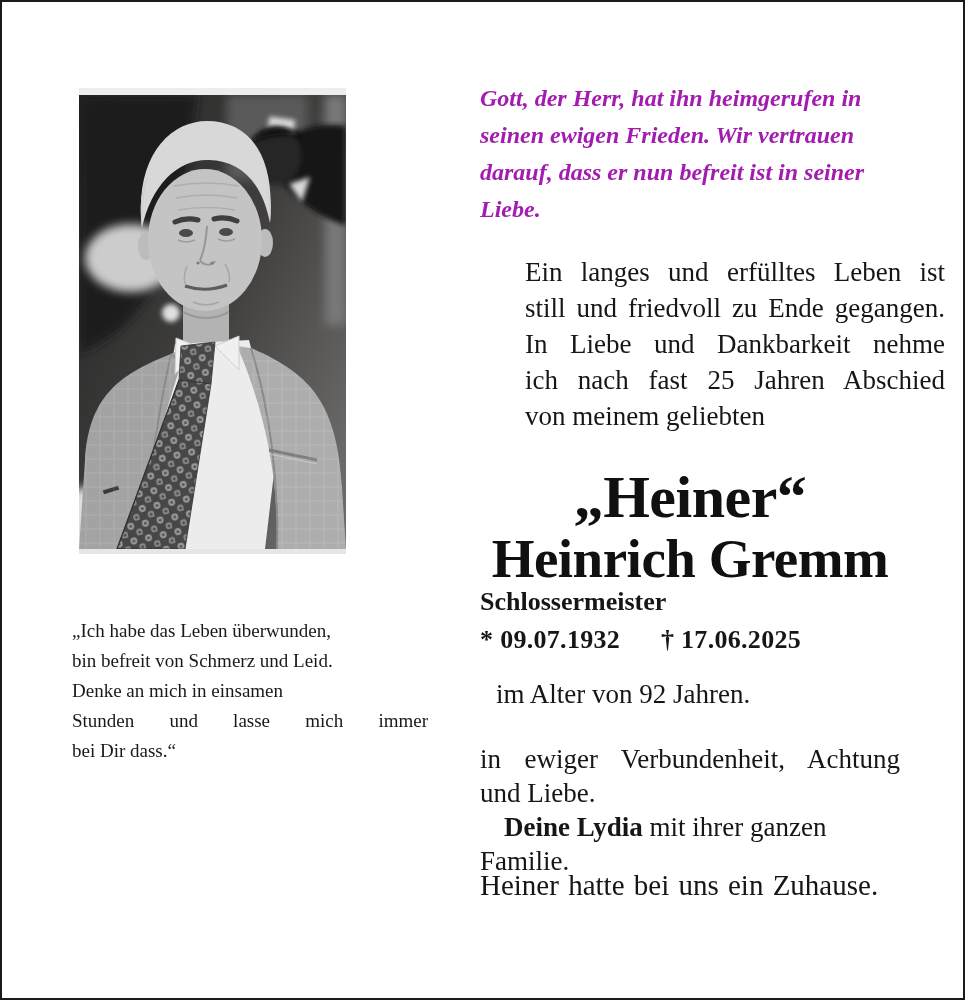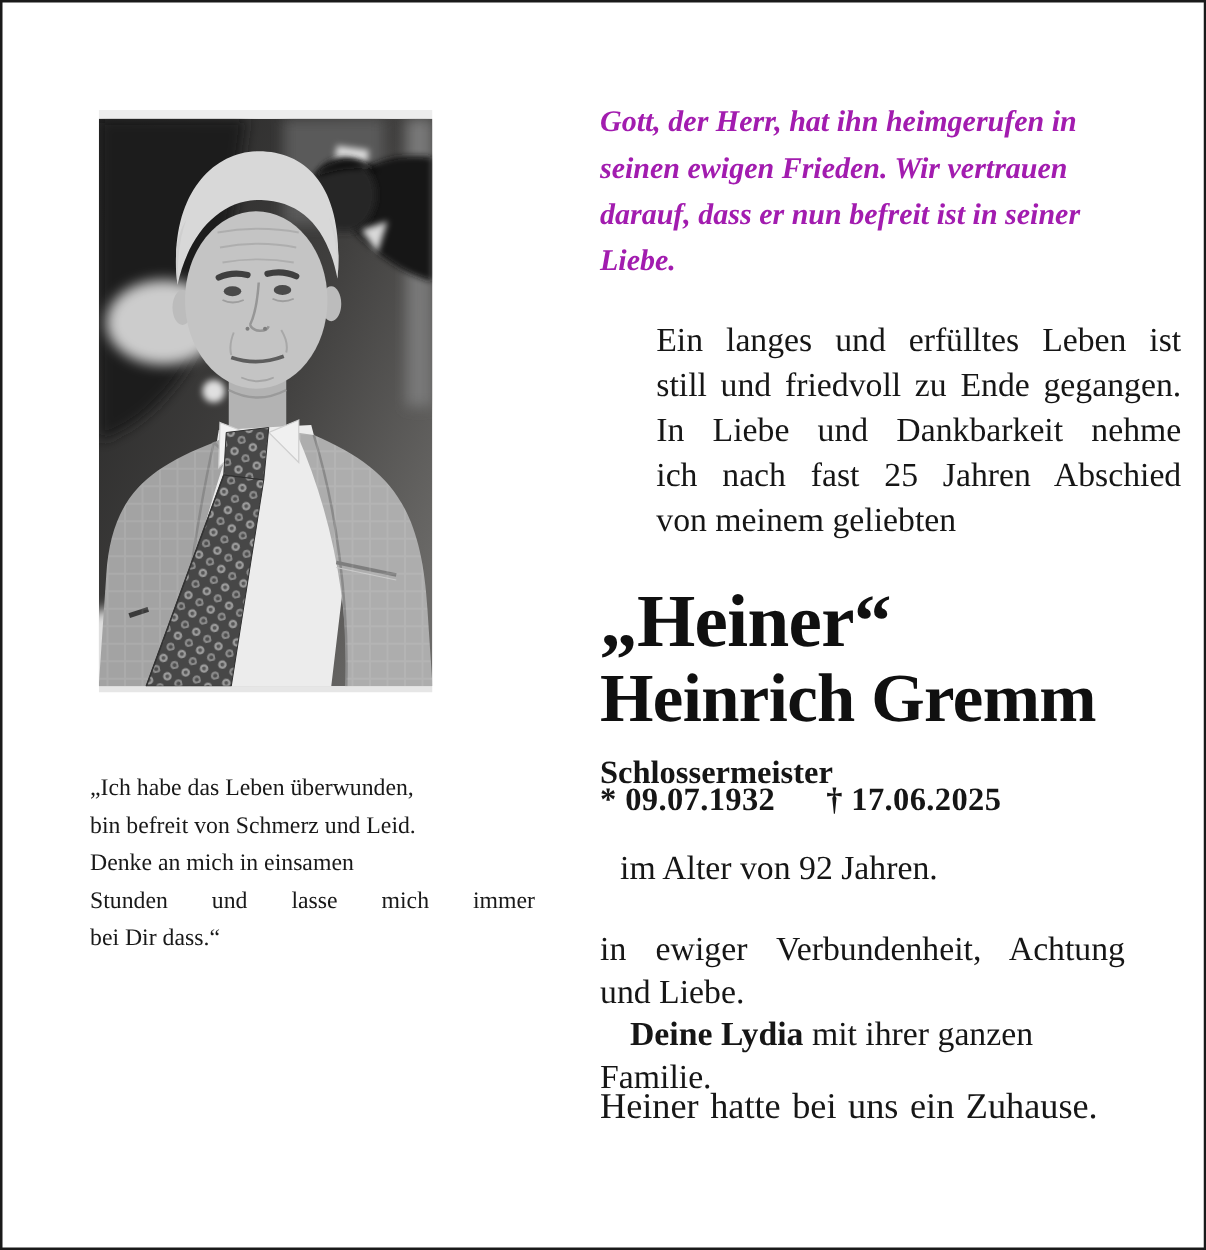--- a/index.html
+++ b/index.html
@@ -33,32 +33,32 @@
     position: absolute; left: 0; top: 78px; width: 420px;
     font-style: italic; font-weight: 600;
     font-size: 24px; line-height: 37px; color: #a21caf;
     white-space: nowrap;
   }
   .intro {
     position: absolute; left: 0; top: 252px; width: 420px;
     font-size: 27px; line-height: 36px; margin-left: 45px;
   }
   .intro .just { text-align: justify; text-align-last: justify; }
-  .names { position: absolute; left: 0; top: 462px; width: 420px; }
+  .names { position: absolute; left: 0; top: 462px; width: 420px; text-align: center; }
   .nickname {
     font-size: 60px; font-weight: 700; line-height: 66px;
     letter-spacing: -0.5px; color: #101010;
   }
   .fullname {
     font-size: 55px; font-weight: 700; line-height: 58px;
     letter-spacing: -0.5px; color: #101010; font-family: Liberation Serif, serif;
   }
   .profession {
     position: absolute; left: 0; top: 585px;
-    font-size: 26px; font-weight: 700; line-height: 30px; margin-top: 16px;
+    font-size: 26px; font-weight: 700; line-height: 30px;
   }
   .dates {
     position: absolute; left: 0; top: 622px;
     font-size: 26px; font-weight: 600; line-height: 32px;
     letter-spacing: 0.3px;
   }
   .dates .cross { margin-left: 34px; }
   .age-line {
     position: absolute; left: 16px; top: 676px;
     font-size: 27px; line-height: 32px;

